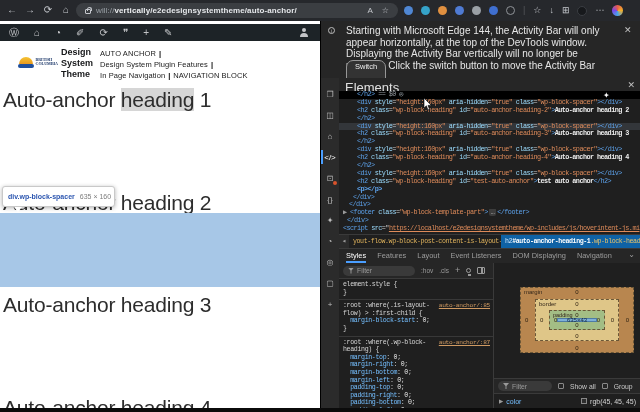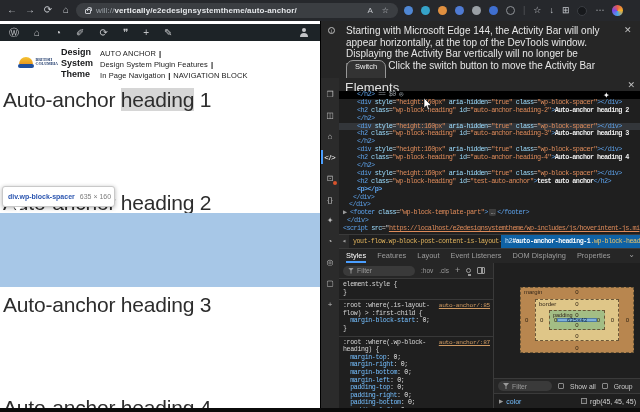--- a/index.html
+++ b/index.html
@@ -263,21 +263,21 @@
       <span id="crumb2"><span class="ctag">h2</span><span class="cid">#auto-anchor-heading-1</span><span class="ccls">.wp-block-heading</span></span>
 
     </div>
 
     <div id="style-tabs">
         <span class="stab active">Styles</span>
         <span class="stab">Features</span>
         <span class="stab">Layout</span>
         <span class="stab">Event Listeners</span>
         <span class="stab">DOM Displaying</span>
-        <span class="stab">Properties</span>
+        <span class="stab">Navigation</span>
       </div>
     <span id="tabs-chevron" style="position:absolute;right:5px;top:229px;color:#9d9d9d;font-size:8px">⌄</span>
 
     <div id="styles-toolbar">
       <span class="filter-pill pill1">
           <span class="funnel"></span>
           <span>Filter</span>
         </span>
       <span class="tbtxt">:hov</span>
       <span class="tbtxt">.cls</span>

